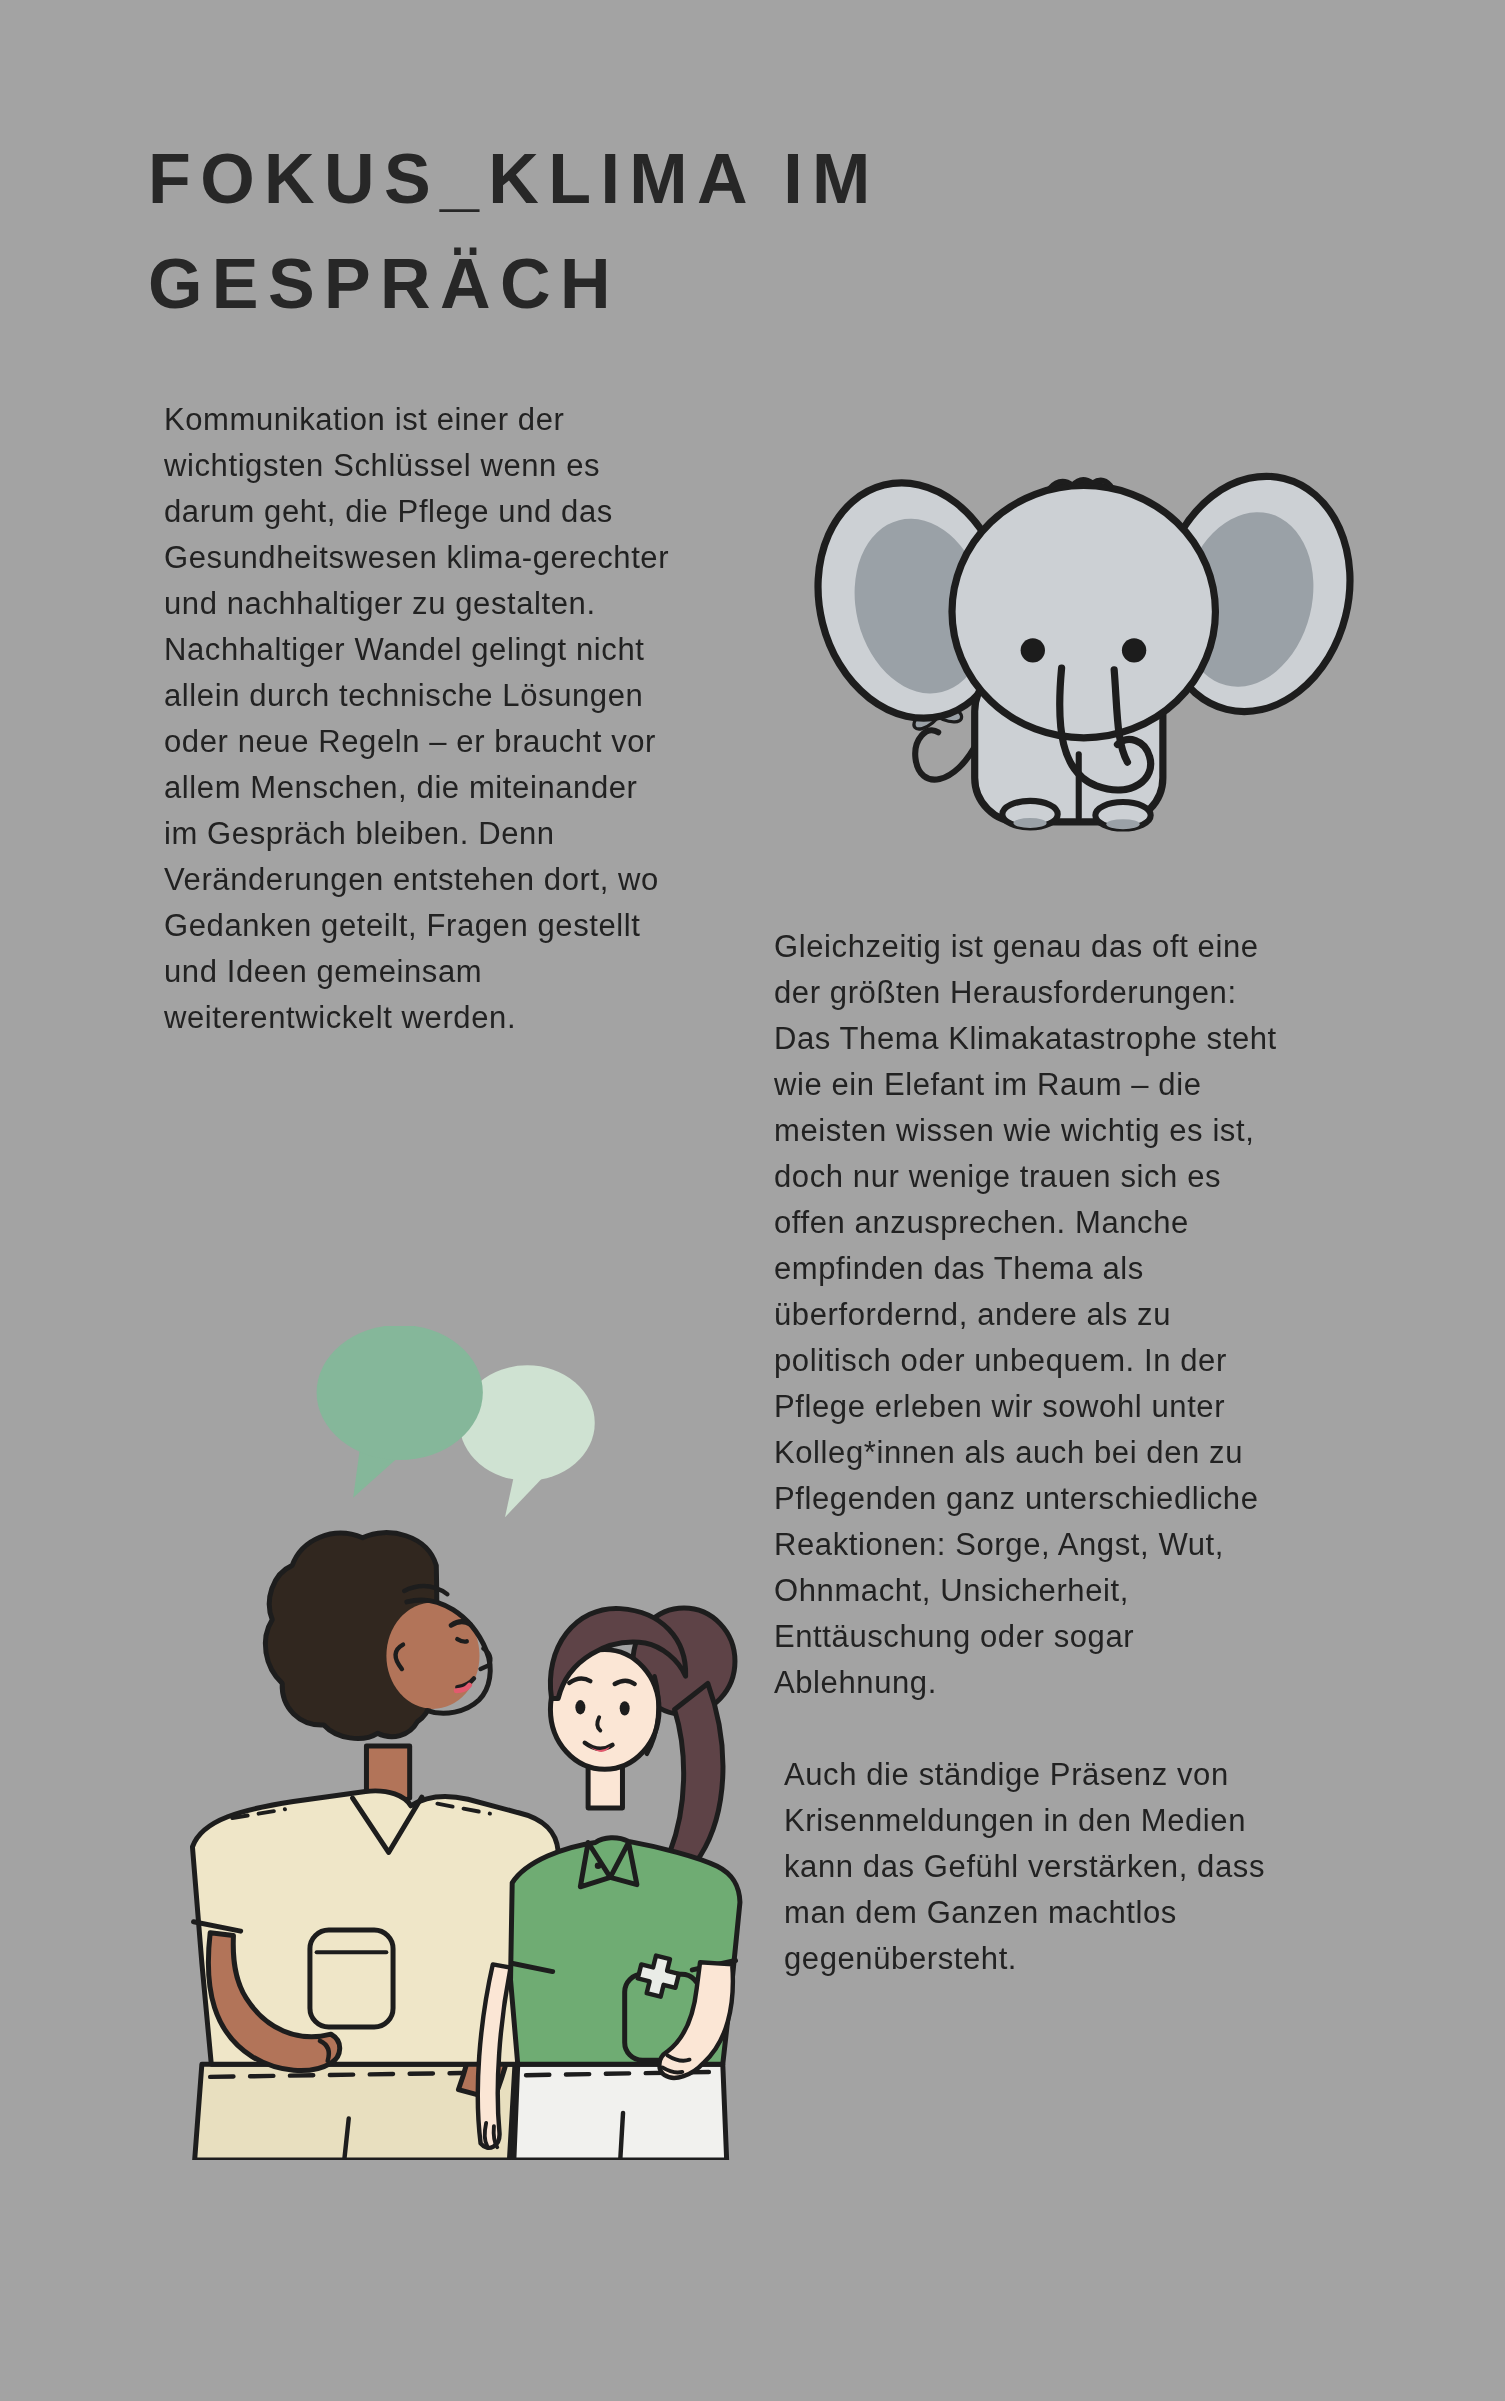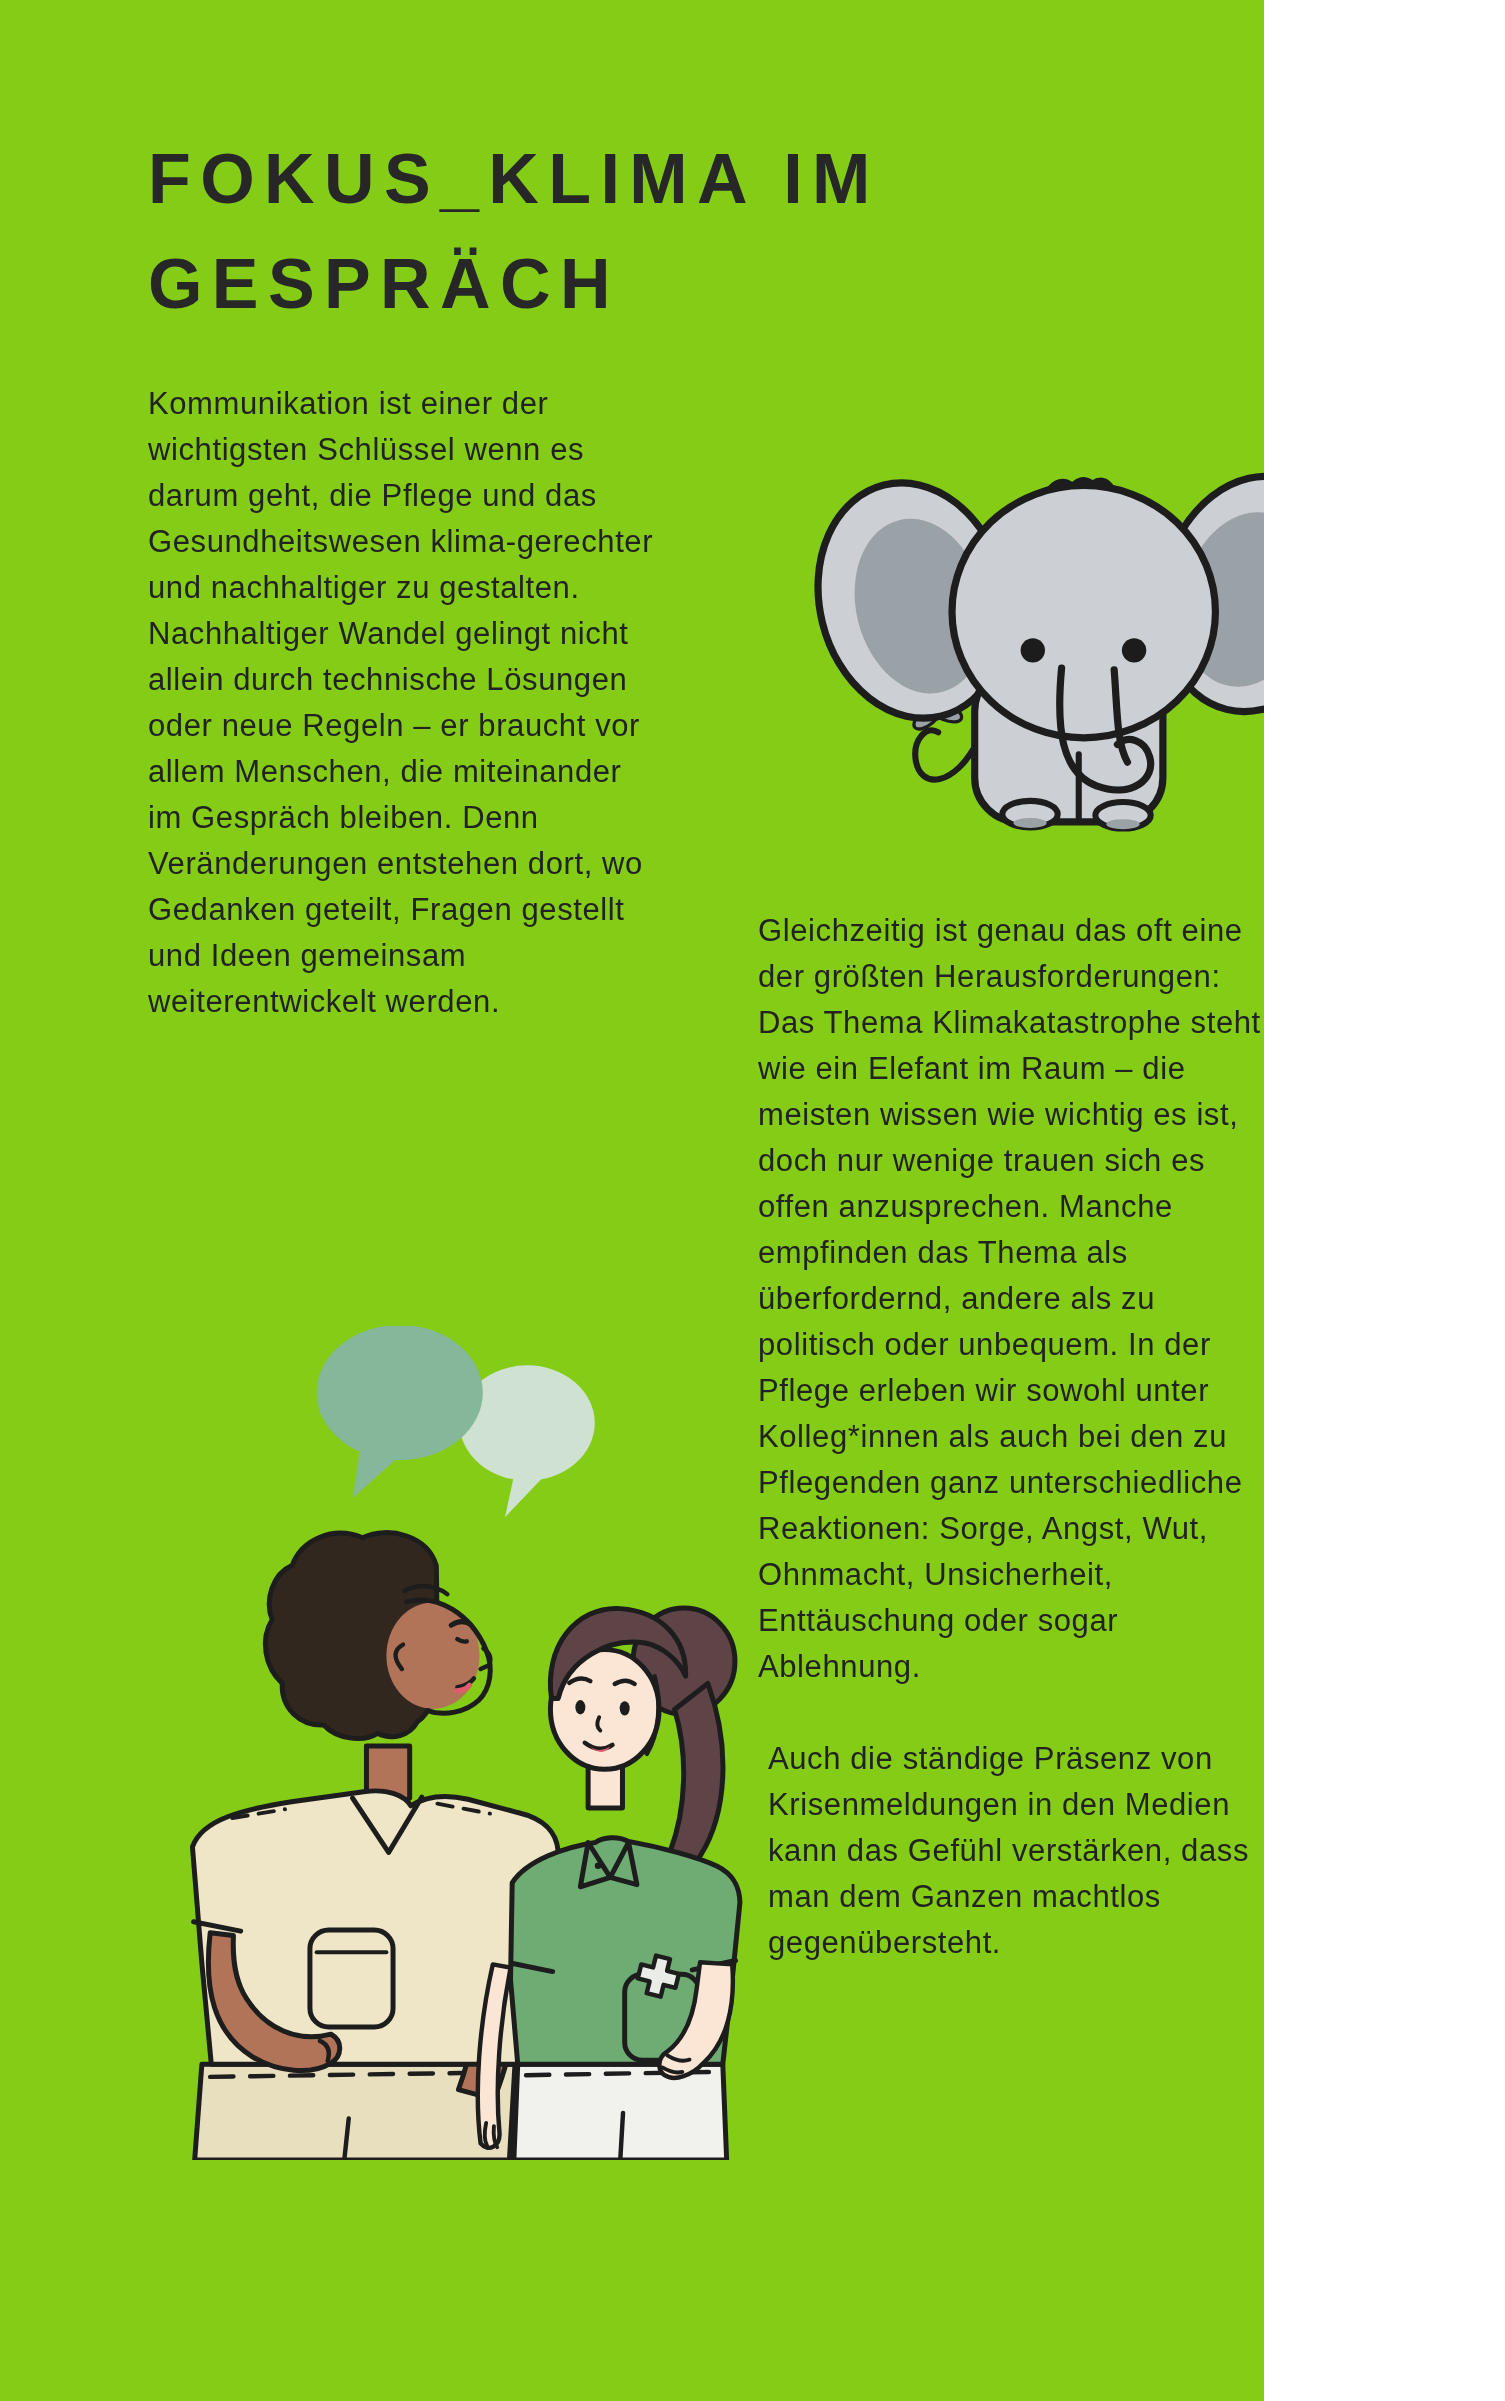--- a/index.html
+++ b/index.html
@@ -1,29 +1,29 @@
 <!DOCTYPE html>
 <html style="font-size:8.9px"><head>
 <meta charset="utf-8">
 <style>
   html, body { margin: 0; padding: 0; background: #ffffff; }
   body {
     width: 1505px; height: 2401px;
     font-family: "Liberation Sans", sans-serif;
     color: #212121;
   }
-  .page { position: relative; width: 1264px; height: 2401px; overflow: hidden; background: #84cc16; }
+  .page { position: relative; width: 1505px; height: 2401px; overflow: hidden; background: #a3a3a3; }
   .title {
     position: absolute; left: 148px; top: 127px; margin: 0;
     font-size: 70px; font-weight: 700; letter-spacing: 9.4px;
     line-height: 105px; color: #272727; white-space: nowrap;
   }
   .title span { display: block; }
   .bodytext {
-    position: absolute; margin: 0;
+    position: absolute; margin: 16px;
     font-size: 31px; line-height: 46px; letter-spacing: 0.6px;
     color: #222222; font-weight: 400;
   }
   #col-left   { left: 148px;  top: 381px;  width: 631px; }
   #col-right-1{ left: 758px; top: 908px; width: 637px; }
   #col-right-2{ left: 768px; top: 1736px; width: 637px; }
   .illu { position: absolute; }
   #elephant-svg     { left: 814px; top: 429px;  width: 540px;  height: 404px; }
   #conversation-svg { left: 127px;  top: 1326px; width: 618px; height: 834px; }
 </style>

